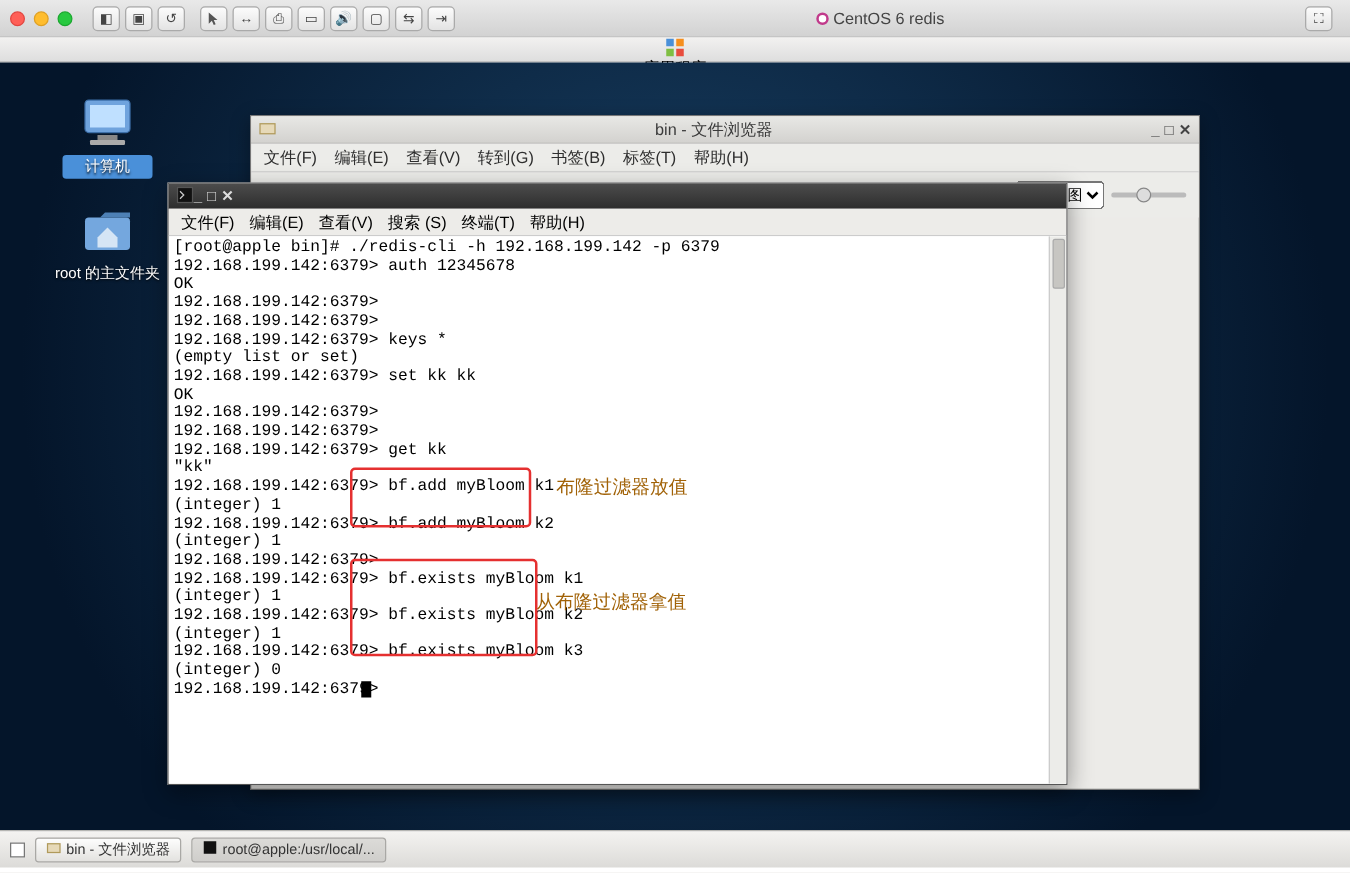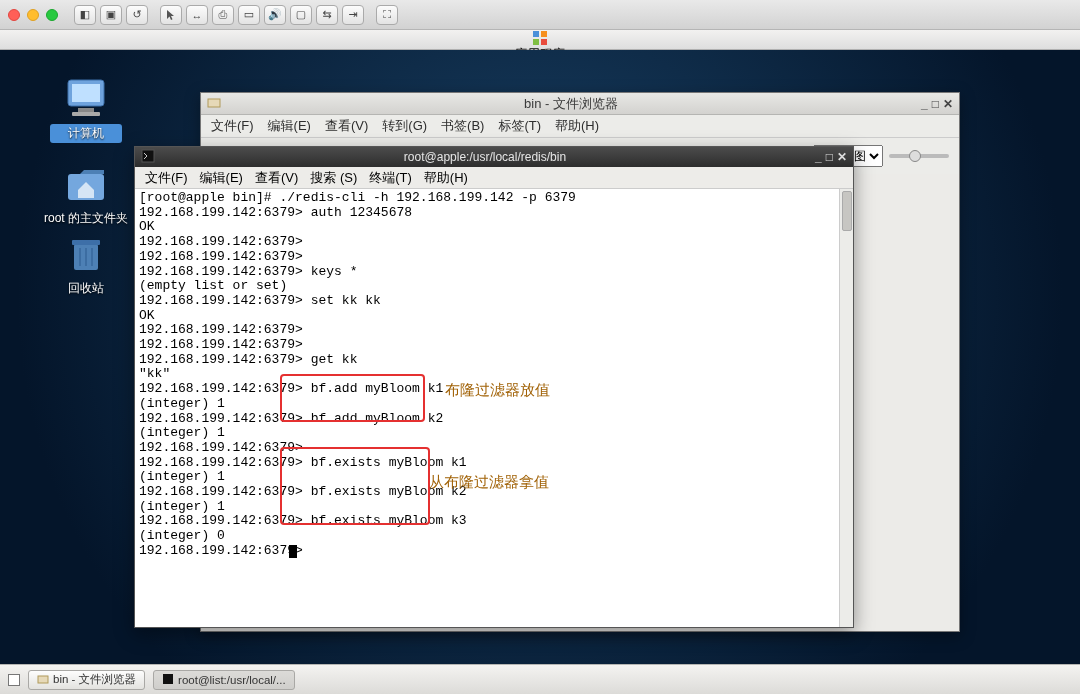--- a/index.html
+++ b/index.html
@@ -196,20 +196,24 @@
           <path d="M2 1 L2 10 L4.5 7.5 L6 11 L7.5 10.3 L6 7 L9 7 Z" fill="#555"></path>
         </svg>
       </div>
     <div class="mac-btn">↔</div>
     <div class="mac-btn">⎙</div>
     <div class="mac-btn">▭</div>
     <div class="mac-btn">🔊</div>
     <div class="mac-btn">▢</div>
     <div class="mac-btn">⇆</div>
     <div class="mac-btn">⇥</div>
+  </div>
+  <div class="mac-title">
+    <span class="centos-dot"></span>
+    <span>CentOS 6 redis</span>
   </div>
   <div class="mac-toolbar-group">
     <div class="mac-btn">⛶</div>
   </div>
 </div>
 
 <div class="gnome-menubar">
   <span class="gnome-icon">
     <svg width="16" height="16">
         <rect x="1" y="1" width="6" height="6" fill="#4a90d9"></rect>
@@ -300,32 +304,20 @@
     <div class="ico">
       <svg width="48" height="48">
           <rect x="6" y="14" width="36" height="26" rx="3" fill="#74a7de"></rect>
           <path d="M6 14 L18 14 L22 10 L42 10 L42 14" fill="#4d80b5"></path>
           <path d="M16 30 L24 22 L32 30 L32 38 L16 38 Z" fill="#fff" opacity=".7"></path>
         </svg>
     </div>
     <div class="lbl">root 的主文件夹</div>
   </div>
 
-  <div class="desktop-icon" style="left:50px; top:180px;">
-    <div class="ico">
-      <svg width="48" height="48">
-          <rect x="12" y="14" width="24" height="26" rx="2" fill="#4d80b5"></rect>
-          <rect x="10" y="10" width="28" height="5" rx="1" fill="#3d6fa8"></rect>
-          <line x1="18" y1="18" x2="18" y2="36" stroke="#2d5a8f"></line>
-          <line x1="24" y1="18" x2="24" y2="36" stroke="#2d5a8f"></line>
-          <line x1="30" y1="18" x2="30" y2="36" stroke="#2d5a8f"></line>
-        </svg>
-    </div>
-    <div class="lbl">回收站</div>
-  </div>
 
   <div class="nautilus">
     <div class="naut-title">
       <span><svg width="14" height="14">
             <rect x="1" y="4" width="12" height="8" fill="#e6d9b8" stroke="#b09a5b"></rect>
           </svg></span>
       <span class="t">bin - 文件浏览器</span>
       <span class="win-ctrl">
         <span>_</span>
         <span>□</span>
@@ -351,21 +343,20 @@
     </div>
     <div class="naut-body"></div>
   </div>
 
   <div class="terminal">
     <div class="term-title">
       <span><svg width="14" height="14">
             <rect x="1" y="1" width="12" height="12" fill="#111" stroke="#555"></rect>
             <path d="M3 4 L6 7 L3 10" stroke="#ccc" fill="none"></path>
           </svg></span>
-      <span class="t">root@apple:/usr/local/redis/bin</span>
       <span class="win-ctrl">
         <span>_</span>
         <span>□</span>
         <span>✕</span>
       </span>
     </div>
     <div class="term-menu">
       <span>文件(F)</span>
       <span>编辑(E)</span>
       <span>查看(V)</span>
@@ -420,15 +411,15 @@
   <div class="task-btn">
     <span><svg width="12" height="12">
           <rect x="1" y="3" width="10" height="7" fill="#e6d9b8" stroke="#b09a5b"></rect>
         </svg></span>
     <span>bin - 文件浏览器</span>
   </div>
   <div class="task-btn active">
     <span><svg width="12" height="12">
           <rect x="1" y="1" width="10" height="10" fill="#111"></rect>
         </svg></span>
-    <span>root@list:/usr/local/...</span>
+    <span>root@apple:/usr/local/...</span>
   </div>
 </div>
 
 </body></html>

